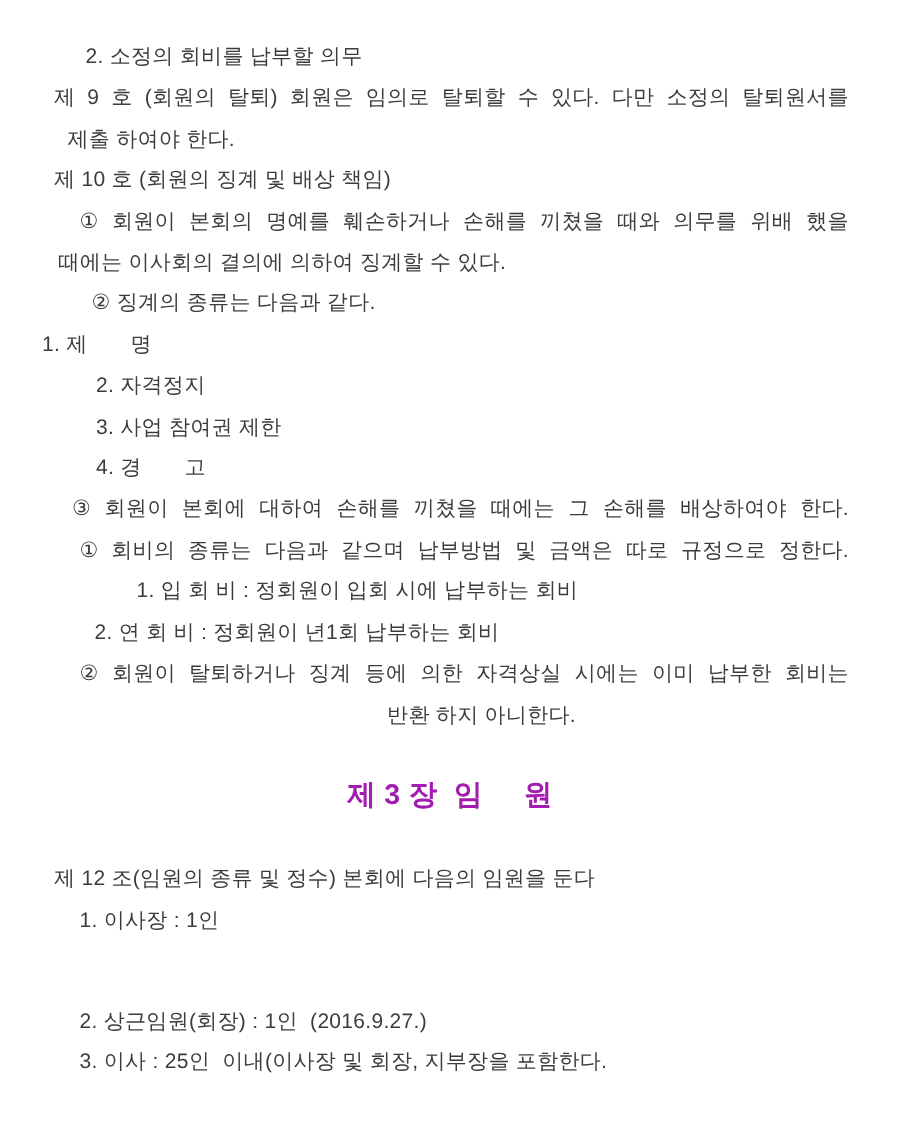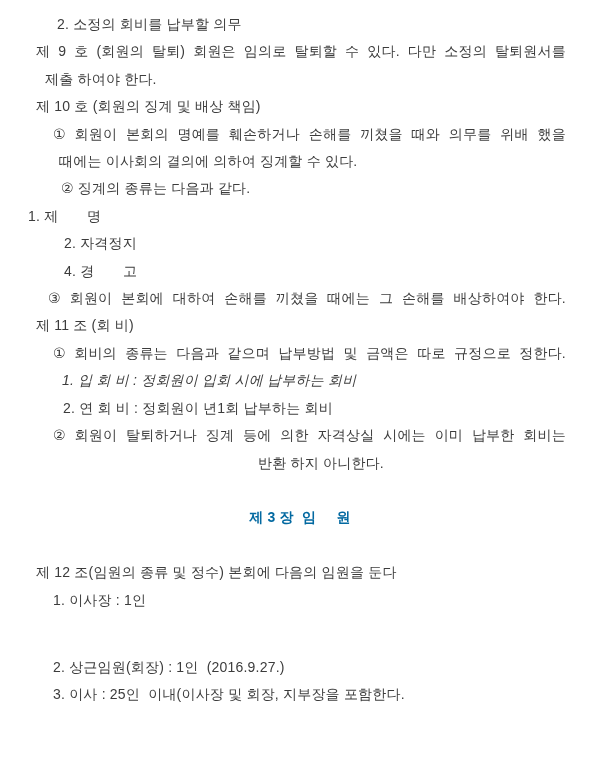--- a/index.html
+++ b/index.html
@@ -5,62 +5,62 @@
   * { box-sizing: border-box; }
   html, body { margin: 0; padding: 0; }
   body {
     width: 600px;
     height: 757px;
     background: #ffffff;
     overflow: hidden;
     font-family: "Liberation Sans", "DejaVu Sans", sans-serif;
   }
   .doc {
-    padding-top: 11px;
+    padding-top: 24px;
     font-size: 14px;
     color: #3c3c3c;
     letter-spacing: 0.2px;
   }
   .line {
     height: 27.42px;
     line-height: 27.42px;
     white-space: pre;
   }
   .line.justify {
     display: flex;
     justify-content: space-between;
   }
   .line.heading {
     font-weight: 700;
-    font-size: 14px;
+    font-size: 19px;
     text-align: center;
-    color: #0369a1;
+    color: #a21caf;
     margin-left: 0 !important;
   }
   .line.blank { }
 </style>
 </head>
 <body>
 
 <div class="doc">
   <div>
       <div class="line" style="margin-left: 57px;">2. 소정의 회비를 납부할 의무</div>
       <div class="line justify" style="margin-left: 36px; width: 530px;"><span>제</span><span>9</span><span>호</span><span>(회원의</span><span>탈퇴)</span><span>회원은</span><span>임의로</span><span>탈퇴할</span><span>수</span><span>있다.</span><span>다만</span><span>소정의</span><span>탈퇴원서를</span></div>
       <div class="line" style="margin-left: 45px;">제출 하여야 한다.</div>
       <div class="line" style="margin-left: 36px;">제 10 호 (회원의 징계 및 배상 책임)</div>
       <div class="line justify" style="margin-left: 53px; width: 513px;"><span>①</span><span>회원이</span><span>본회의</span><span>명예를</span><span>훼손하거나</span><span>손해를</span><span>끼쳤을</span><span>때와</span><span>의무를</span><span>위배</span><span>했을</span></div>
-      <div class="line" style="margin-left: 59px;">때에는 이사회의 결의에 의하여 징계할 수 있다.</div>
+      <div class="line" style="margin-left: 39px;">때에는 이사회의 결의에 의하여 징계할 수 있다.</div>
       <div class="line" style="margin-left: 61px;">② 징계의 종류는 다음과 같다.</div>
       <div class="line" style="margin-left: 28px;">1. 제       명</div>
       <div class="line" style="margin-left: 64px;">2. 자격정지</div>
+      <div class="line" style="margin-left: 64px;">3. 사업 참여권 제한</div>
       <div class="line" style="margin-left: 64px;">4. 경       고</div>
       <div class="line justify" style="margin-left: 48px; width: 518px;"><span>③</span><span>회원이</span><span>본회에</span><span>대하여</span><span>손해를</span><span>끼쳤을</span><span>때에는</span><span>그</span><span>손해를</span><span>배상하여야</span><span>한다.</span></div>
-      <div class="line" style="margin-left: 36px;">제 11 조 (회 비)</div>
       <div class="line justify" style="margin-left: 53px; width: 513px;"><span>①</span><span>회비의</span><span>종류는</span><span>다음과</span><span>같으며</span><span>납부방법</span><span>및</span><span>금액은</span><span>따로</span><span>규정으로</span><span>정한다.</span></div>
-      <div class="line" style="margin-left: 62px; font-style: italic;">1. 입 회 비 : 정회원이 입회 시에 납부하는 회비</div>
+      <div class="line" style="margin-left: 91px;">1. 입 회 비 : 정회원이 입회 시에 납부하는 회비</div>
       <div class="line" style="margin-left: 63px;">2. 연 회 비 : 정회원이 년1회 납부하는 회비</div>
       <div class="line justify" style="margin-left: 53px; width: 513px;"><span>②</span><span>회원이</span><span>탈퇴하거나</span><span>징계</span><span>등에</span><span>의한</span><span>자격상실</span><span>시에는</span><span>이미</span><span>납부한</span><span>회비는</span></div>
       <div class="line" style="margin-left: 42px; text-align: center;">반환 하지 아니한다.</div>
       <div class="line blank"></div>
       <div class="line heading">제 3 장  임     원</div>
       <div class="line blank"></div>
       <div class="line" style="margin-left: 36px;">제 12 조(임원의 종류 및 정수) 본회에 다음의 임원을 둔다</div>
       <div class="line" style="margin-left: 53px;">1. 이사장 : 1인</div>
       <div class="line" style="margin-left: 53px; margin-top: 40px;">2. 상근임원(회장) : 1인  (2016.9.27.)</div>
       <div class="line" style="margin-left: 53px;">3. 이사 : 25인  이내(이사장 및 회장, 지부장을 포함한다.</div>

